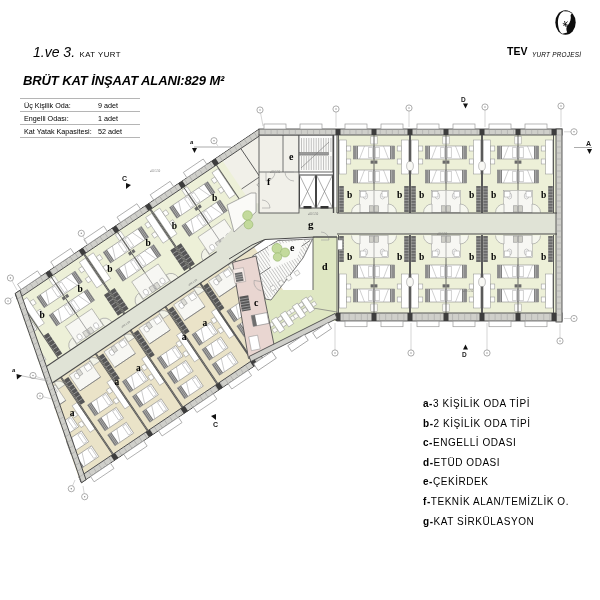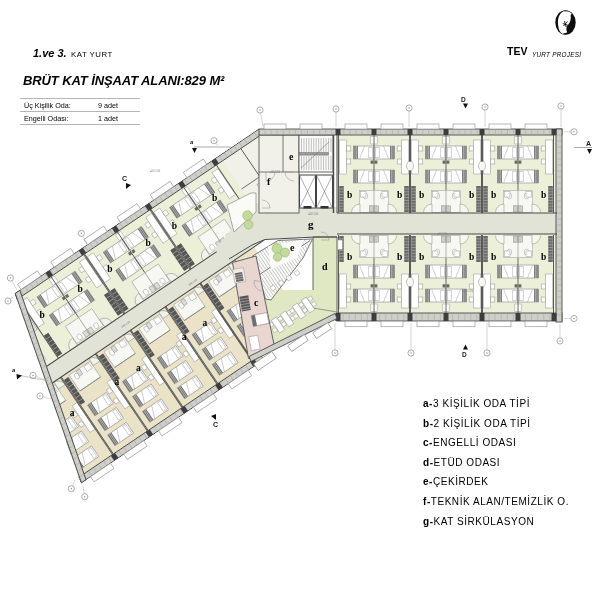--- a/index.html
+++ b/index.html
@@ -1,18 +1,18 @@
 <!DOCTYPE html>
 <html><head><meta charset="utf-8">
 <style>
 html,body{margin:0;padding:0;background:#fff;width:600px;height:600px;overflow:hidden}
 body{font-family:"Liberation Sans",sans-serif;position:relative}
 .plan{position:absolute;left:0;top:0}
 .t1{position:absolute;left:33px;top:43px}
-.t1a{font-size:11px;font-weight:bold;font-style:italic}
+.t1a{font-size:14px;font-weight:normal;font-style:italic}
 .t1b{font-size:7.8px;letter-spacing:0.5px}
 .t2{position:absolute;left:23px;top:73px;font-size:13px;font-weight:bold;font-style:italic;letter-spacing:-0.1px}
 table.stats{position:absolute;left:20px;top:98px;width:120px;border-collapse:collapse;font-size:7.2px}
 table.stats{border-top:0.8px solid #b5b5b5}
 table.stats td{border-bottom:0.8px solid #b5b5b5;padding:1.6px 0 1.4px 4px}
 table.stats td:first-child{width:72px}
 table.stats td:last-child{padding-left:2px}
 .legend{position:absolute;left:423px;top:398px;font-size:10px;letter-spacing:0.55px}
 .li{margin-bottom:8.6px;white-space:nowrap}
 .li b{font-weight:bold}
@@ -836,20 +836,24 @@
 <table class="stats">
     <tbody>
       <tr>
         <td>Üç Kişilik Oda:</td>
         <td>9 adet</td>
       </tr>
       <tr>
         <td>Engelli Odası:</td>
         <td>1 adet</td>
       </tr>
+      <tr>
+        <td>Kat Yatak Kapasitesi:</td>
+        <td>52 adet</td>
+      </tr>
     </tbody>
   </table>
 <div class="legend">
     <div class="li"><b>a-</b>3 KİŞİLİK ODA TİPİ</div>
     <div class="li"><b>b-</b>2 KİŞİLİK ODA TİPİ</div>
     <div class="li"><b>c-</b>ENGELLİ ODASI</div>
     <div class="li"><b>d-</b>ETÜD ODASI</div>
     <div class="li"><b>e-</b>ÇEKİRDEK</div>
     <div class="li"><b>f-</b>TEKNİK ALAN/TEMİZLİK O.</div>
     <div class="li"><b>g-</b>KAT SİRKÜLASYON</div>

